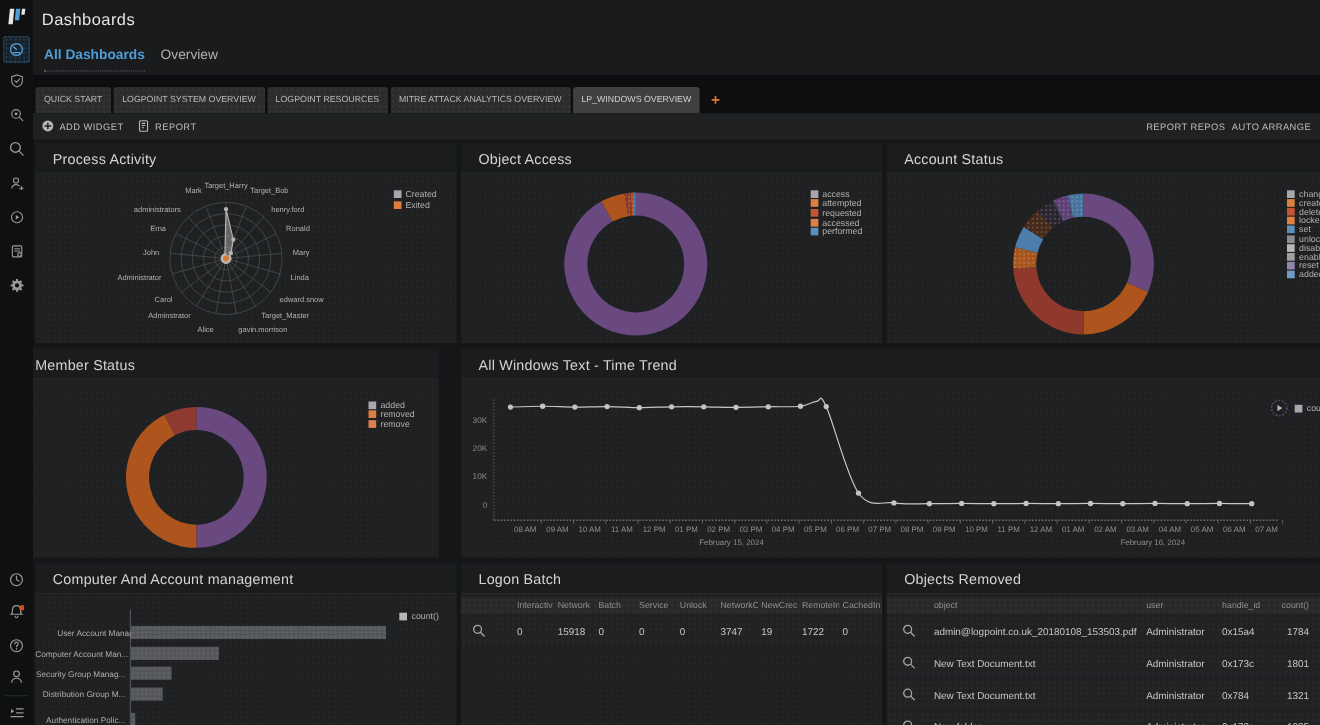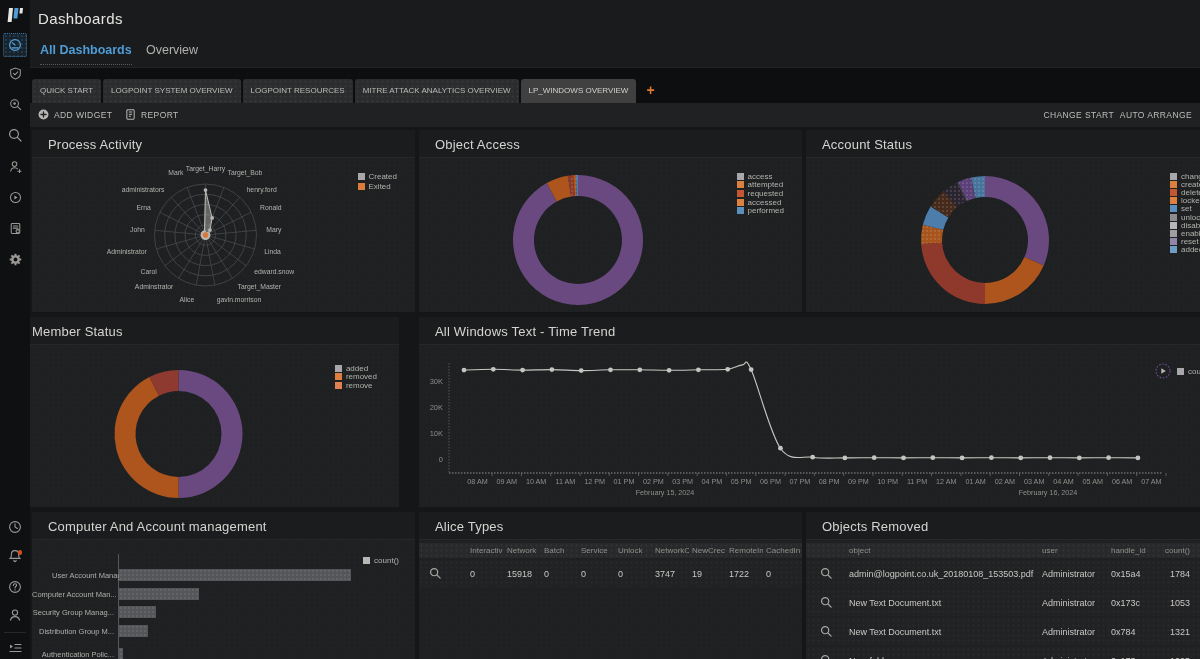--- a/index.html
+++ b/index.html
@@ -216,21 +216,21 @@
       <circle cx="6" cy="6" r="5.4" fill="#b9b7b3"></circle>
       <path d="M6 3.2 V8.8 M3.2 6 H8.8" stroke="#1f2123" stroke-width="1.4" stroke-linecap="round"></path>
     </svg><span>ADD WIDGET</span>
   </span>
   <span class="tool-btn" style="left:95px">
     <svg width="11" height="11" viewBox="0 0 12 12" fill="none" stroke="#b9b7b3" stroke-width="1.1">
       <rect x="2" y="0.8" width="8" height="10.4" rx="1"></rect>
       <path d="M4.2 3.4 H7.8 M4.2 5.6 H7.8 M4.2 7.8 H6.4"></path>
     </svg><span>REPORT</span>
   </span>
-  <span class="tool-btn" style="right:86px">CHANGE START</span>
+  <span class="tool-btn" style="right:86px">REPORT REPOS</span>
   <span class="tool-btn" style="right:8px">AUTO ARRANGE</span>
 </div>
 
 <div class="panel" style="left:32px; top:130px; width:383px; height:182px;">
   <div class="panel-head">
     <span class="panel-title">Process Activity</span>
   </div>
   <div class="panel-body" style="height:154px">
     <svg id="radar-svg" width="383" height="154">
         <circle cx="173.5" cy="77" r="10.2" fill="none" stroke="#4d4f51" stroke-width="0.7"></circle>
@@ -592,21 +592,21 @@
       <div class="bar-rect" style="left: 87px; top: 66.4px; width: 37px;"></div>
       <div class="bar-row-label" style="left: 0px; width: 82px; top: 87.1px;">Distribution Group M...</div>
       <div class="bar-rect" style="left: 87px; top: 85.1px; width: 29px;"></div>
       <div class="bar-row-label" style="left: 0px; width: 82px; top: 110.3px;">Authentication Polic...</div>
       <div class="bar-rect" style="left: 87px; top: 108.3px; width: 4px;"></div>
     </div>
 </div>
 
 <div class="panel" style="left:419px; top:512px; width:383px; height:182px;">
   <div class="panel-head">
-    <span class="panel-title">Alice Types</span>
+    <span class="panel-title">Logon Batch</span>
   </div>
   <div class="panel-body" style="height:154px">
     <div class="tbl" id="tbl-logon" style="width:383px">
         <div class="tbl-head" style="grid-template-columns: 48px repeat(9, 37px);">
           <div class="cell-icon"></div>
           <div>Interactiv</div>
           <div>Network</div>
           <div>Batch</div>
           <div>Service</div>
           <div>Unlock</div>
@@ -664,21 +664,21 @@
         <div class="tbl-row" style="grid-template-columns: 40px 193px 69px 46px 46px;">
           <div class="cell-icon">
             <span><svg width="12" height="12" viewBox="0 0 14 14" fill="none" stroke="#a8a6a2" stroke-width="1.4">
                 <circle cx="6" cy="6" r="4.2"></circle>
                 <path d="M9.3 9.3 L13 13" stroke-linecap="round"></path>
               </svg></span>
           </div>
           <div>New Text Document.txt</div>
           <div>Administrator</div>
           <div>0x173c</div>
-          <div class="cell-right">1053</div>
+          <div class="cell-right">1801</div>
         </div>
         <div class="tbl-row" style="grid-template-columns: 40px 193px 69px 46px 46px;">
           <div class="cell-icon">
             <span><svg width="12" height="12" viewBox="0 0 14 14" fill="none" stroke="#a8a6a2" stroke-width="1.4">
                 <circle cx="6" cy="6" r="4.2"></circle>
                 <path d="M9.3 9.3 L13 13" stroke-linecap="round"></path>
               </svg></span>
           </div>
           <div>New Text Document.txt</div>
           <div>Administrator</div>

